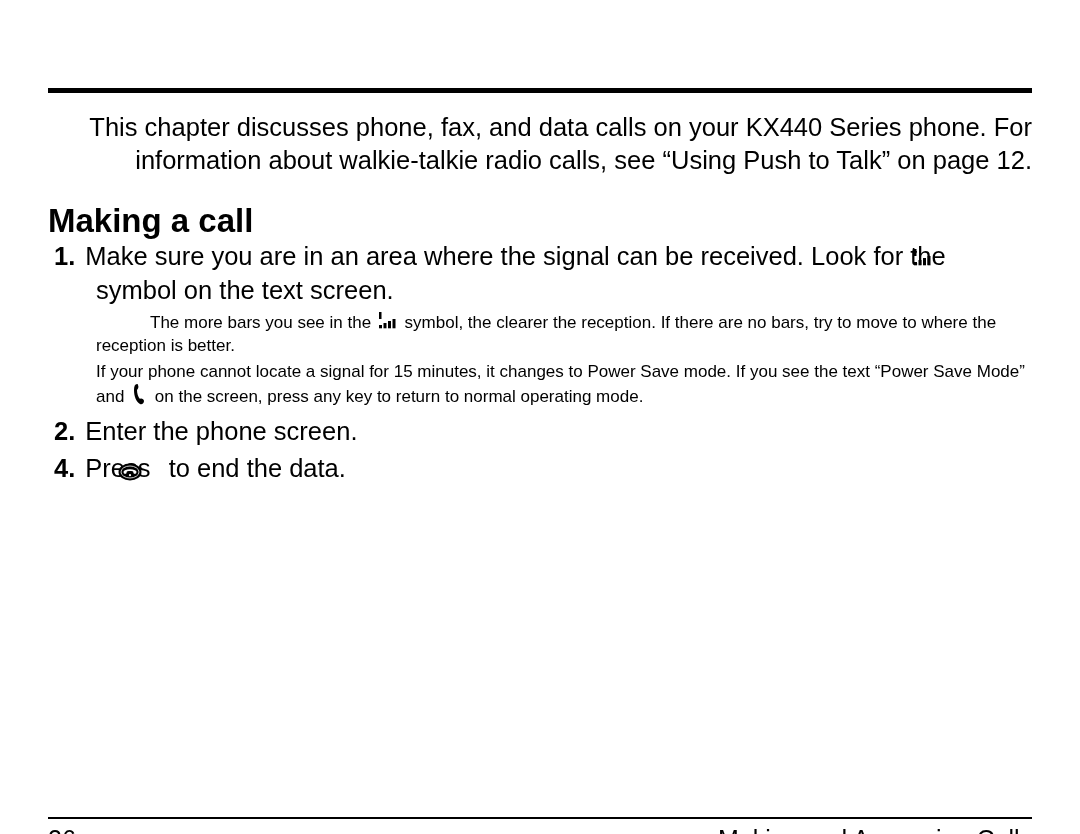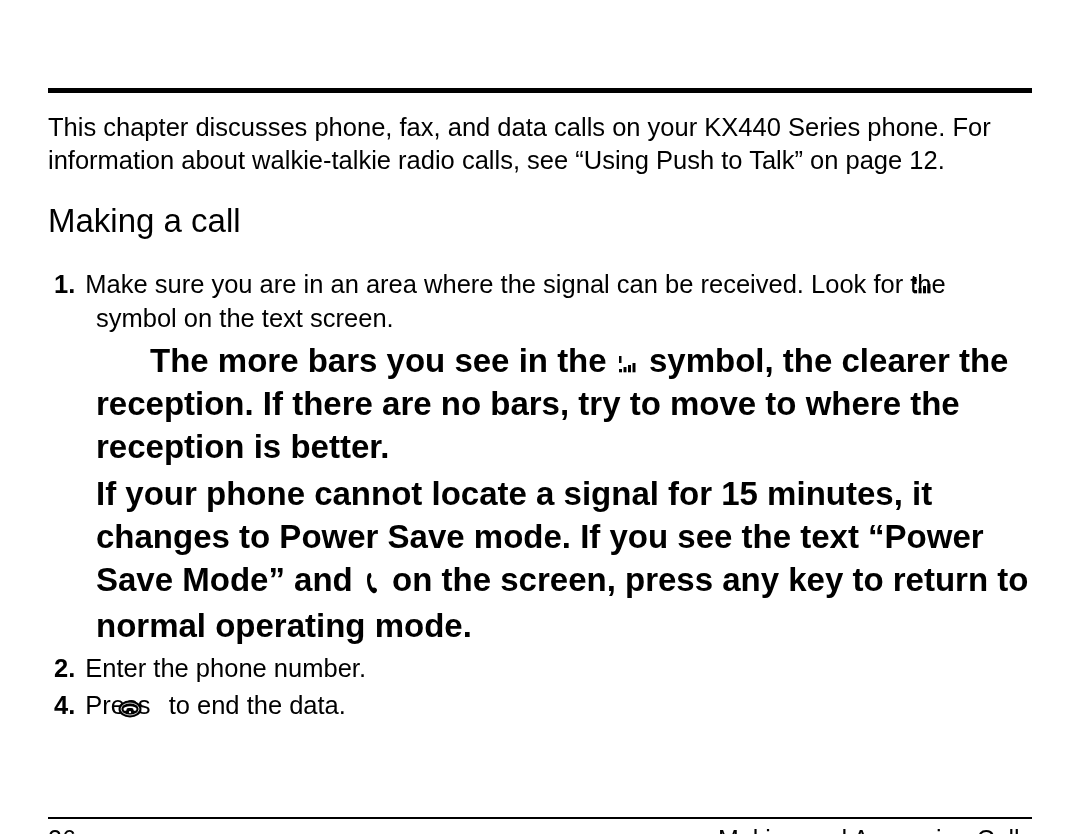--- a/index.html
+++ b/index.html
@@ -20,44 +20,44 @@
     .top-rule {
       border: none;
       border-top: 5px solid #000;
       margin-bottom: 18px;
       margin-top: 40px;
     }
     .intro {
       font-size: 25.5px;
       line-height: 1.28;
       margin-bottom: 26px;
+      text-align: right;
     }
     .heading {
       font-size: 33px;
-      font-weight: normal;
-      margin-bottom: 28px;
+      font-weight: bold;
+      margin-bottom: 0;
     }
     .list-item {
       font-size: 25.5px;
       line-height: 1.3;
       padding-left: 48px;
       text-indent: -42px;
       margin-bottom: 4px;
     }
     .list-num {
       font-weight: bold;
       margin-right: 10px;
     }
     .sub-para {
       padding-left: 48px;
       text-indent: 0;
-      font-size: 33px;
+      font-size: 17px;
       line-height: 1.3;
       margin-bottom: 4px;
-      font-weight: bold;
     }
     .sub-para .lead-indent {
       display: inline-block;
       width: 54px;
     }
     .signal-icon {
       display: inline-block;
       vertical-align: -1px;
       margin: 0 2px;
     }
@@ -124,21 +124,21 @@
         </svg></span><span> symbol, the clearer the reception. If there are no bars, try to move to where the reception is better.</span>
   </p>
 
   <p class="sub-para">
     <span>If your phone cannot locate a signal for 15 minutes, it changes to Power Save mode. If you see the text “Power Save Mode” and </span><span class="phone-icon"><svg width="13" height="22" viewBox="0 0 13 22">
           <path d="M4 1 C2 1 1 3 1 7 C1 13 3 19 7 21 C9 22 11 20 11 18 C11 16 8 15 7 16 C5 14 4 10 4 7 C5 6 6 4 5 2 C5 1 4.5 1 4 1 Z" fill="#000"></path>
         </svg></span><span> on the screen, press any key to return to normal operating mode.</span>
   </p>
 
   <p class="list-item">
-    <span class="list-num">2.</span><span>Enter the phone number.</span>
+    <span class="list-num">2.</span><span>Enter the phone screen.</span>
   </p>
 
 
   <p class="list-item">
     <span class="list-num">4.</span><span>Press </span><span class="end-icon"><svg width="24" height="18" viewBox="0 0 24 18">
           <ellipse cx="12" cy="9" rx="11.5" ry="8.5" fill="#000"></ellipse>
           <ellipse cx="12" cy="9" rx="9" ry="6" fill="none" stroke="#fff" stroke-width="0.8"></ellipse>
           <path d="M7 11 C5 10 5 8 7 7.2 C10 6 14 6 17 7.2 C19 8 19 10 17 11 L15.5 10.2 C15.3 9.3 15.6 8.6 14.5 8.3 C12.8 7.9 11.2 7.9 9.5 8.3 C8.4 8.6 8.7 9.3 8.5 10.2 Z" fill="#fff"></path>
           <circle cx="12" cy="12.2" r="1.1" fill="#fff"></circle>
         </svg></span><span> to end the data.</span>

